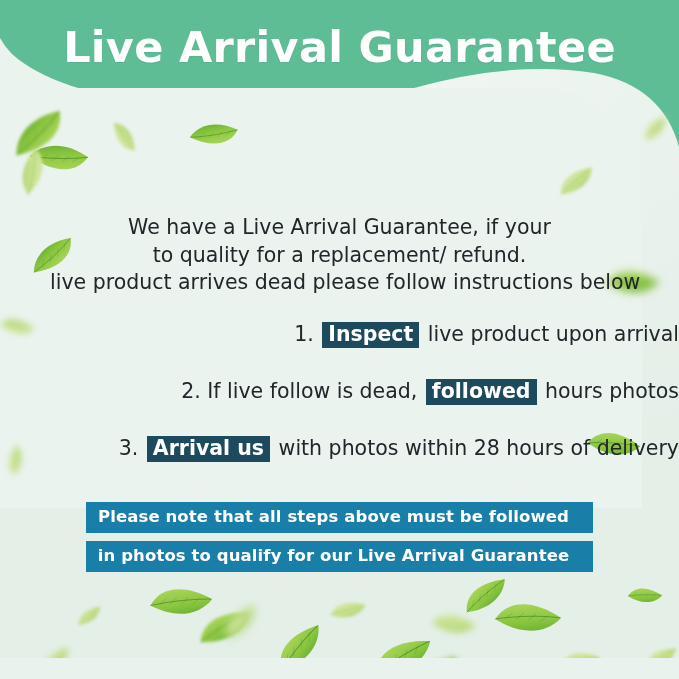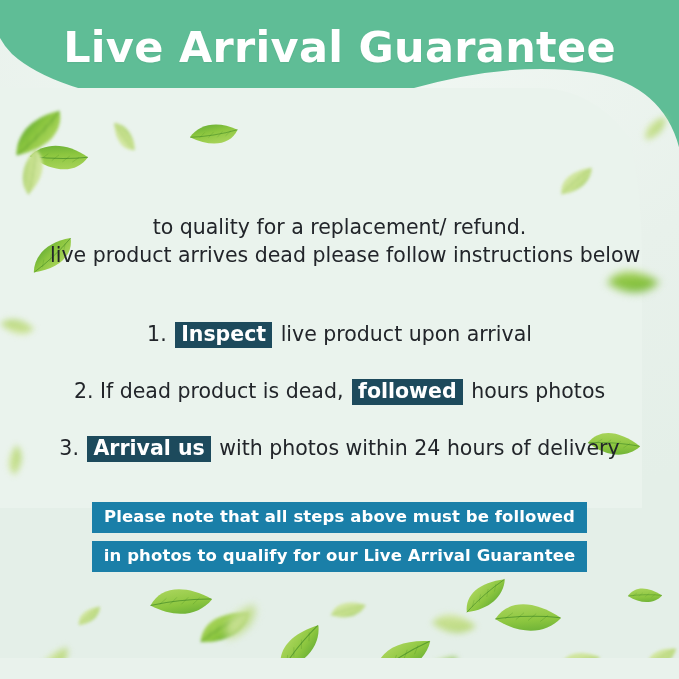--- a/index.html
+++ b/index.html
@@ -70,21 +70,21 @@
     line-height:27.5px;
     font-family:"DejaVu Sans","Liberation Sans",sans-serif;
     font-weight:400;
   }
   .intro div{white-space:nowrap;}
   .steps{
     position:absolute;
     left:0;right:0;top:322px;
   }
   .step{
-    text-align:center;
+    text-align:right;
     color:#22252a;
     font-size:20.5px;
     line-height:24px;
     margin-bottom:31px;
     white-space:nowrap;
     font-family:"DejaVu Sans","Liberation Sans",sans-serif;
   }
   .hl{
     display:inline-block;
     background:#1d4a5c;
@@ -101,21 +101,21 @@
     left:0;right:0;top:502px;
     text-align:center;
   }
   .note-bar{
     display:inline-block;
     background:#1a7fa8;
     color:#ffffff;
     font-size:16.5px;
     font-weight:bold;
     letter-spacing:.1px;
-    padding:5px 12px 7px 12px;
+    padding:5px 24px 7px 12px;
     margin-bottom:8px;
     line-height:19px;
     white-space:nowrap;
     font-family:"DejaVu Sans","Liberation Sans",sans-serif;
     text-align:right;
   }
   
   .leaf{
     position:absolute;
     pointer-events:none;
@@ -529,45 +529,46 @@
           <path d="M22 39 L 30 26 M40 35 L 48 21 M58 30 L 66 16 M74 24 L 82 12" stroke="#2f7a1f" stroke-width="1" fill="none" opacity=".32"></path>
         </svg>
       </div>
     </div>
 
   <div class="title">Live Arrival Guarantee</div>
 
   <div class="content">
 
     <div class="intro">
+      <div>We have a Live Arrival Guarantee, if your</div>
       <div>to quality for a replacement/ refund.</div>
       <div>live product arrives dead please follow instructions below</div>
     </div>
 
     <div class="steps">
 
       <div class="step">
         <span>1.</span>
         <span></span>
         <span class="hl">Inspect</span>
         <span>live product upon arrival</span>
       </div>
 
       <div class="step">
         <span>2.</span>
-        <span>If dead product is dead,</span>
+        <span>If live follow is dead,</span>
         <span class="hl">followed</span>
         <span>hours photos</span>
       </div>
 
       <div class="step">
         <span>3.</span>
         <span></span>
         <span class="hl">Arrival us</span>
-        <span>with photos within 24 hours of delivery</span>
+        <span>with photos within 28 hours of delivery</span>
       </div>
 
     </div>
 
     <div class="notes">
       <div class="note-bar">Please note that all steps above must be followed</div>
       <div class="note-bar">in photos to qualify for our Live Arrival Guarantee</div>
     </div>
 
   </div>

